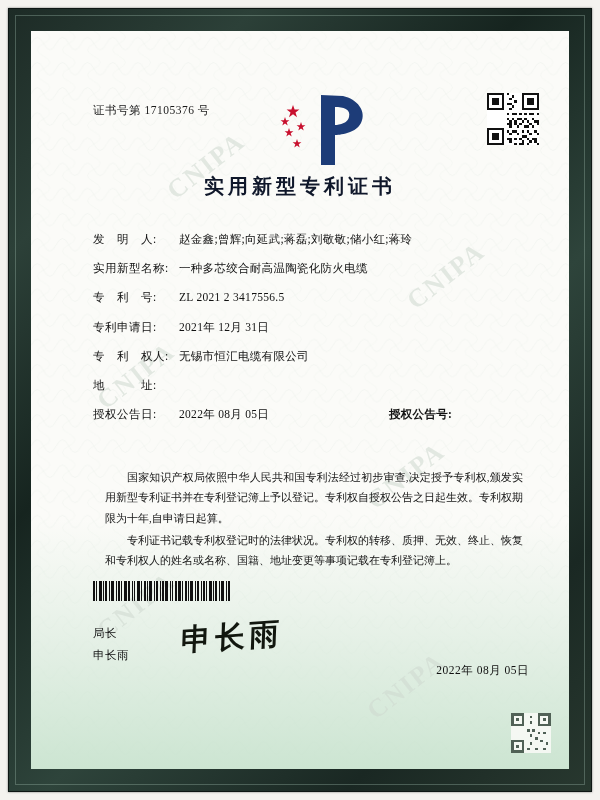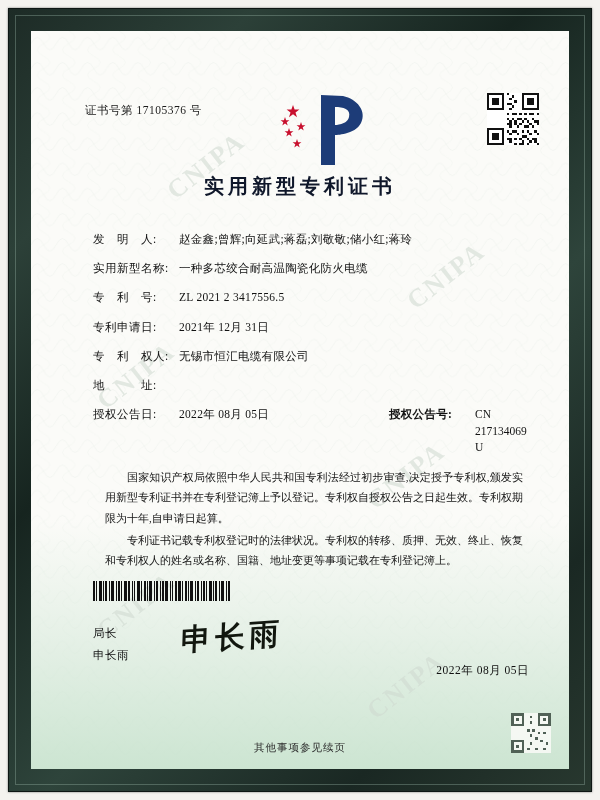--- a/index.html
+++ b/index.html
@@ -89,21 +89,21 @@
     position: absolute;
     right: 18px;
     bottom: 16px;
     width: 40px;
     height: 40px;
     opacity: 0.85;
   }
 
   .cert-no {
     position: absolute;
-    left: 54px;
+    left: 62px;
     top: 72px;
     font-size: 11.5px;
     color: #1a1a1a;
     letter-spacing: 0.5px;
   }
 
   
   .logo {
     position: absolute;
     left: 232px;
@@ -380,21 +380,20 @@
           <div class="field-label">专　利　权人:</div>
           <div class="field-value">无锡市恒汇电缆有限公司</div>
         </div>
         <div class="field-row">
           <div class="field-label">地　　　址:</div>
         </div>
         <div class="field-row dual">
           <div class="field-label">授权公告日:</div>
           <div class="field-value">2022年 08月 05日</div>
           <div class="field-label2">授权公告号:</div>
-          <div class="field-value2">CN 217134069 U</div>
         </div>
       </div>
 
       <div class="body-text">
         <p>国家知识产权局依照中华人民共和国专利法经过初步审查,决定授予专利权,颁发实用新型专利证书并在专利登记簿上予以登记。专利权自授权公告之日起生效。专利权期限为十年,自申请日起算。</p>
         <p>专利证书记载专利权登记时的法律状况。专利权的转移、质押、无效、终止、恢复和专利权人的姓名或名称、国籍、地址变更等事项记载在专利登记簿上。</p>
       </div>
 
       <div class="barcode">
         <i style="width:2px"></i>
@@ -489,21 +488,20 @@
       <div class="sign-block">
         <div>局长</div>
         <div>申长雨</div>
       </div>
 
       <div class="signature">申长雨</div>
 
       <div class="issue-date">2022年 08月 05日</div>
 
 
-      <div class="footer-note">其他事项参见续页</div>
 
       <svg class="qr-small" viewBox="0 0 15 15" shape-rendering="crispEdges">
         <rect width="15" height="15" fill="#fbfbf8"></rect>
         <g fill="#3a4a40">
           <rect x="0" y="0" width="5" height="1"></rect>
             <rect x="0" y="0" width="1" height="5"></rect>
           <rect x="4" y="0" width="1" height="5"></rect>
             <rect x="0" y="4" width="5" height="1"></rect>
           <rect x="2" y="2" width="1" height="1"></rect>
           <rect x="10" y="0" width="5" height="1"></rect>

